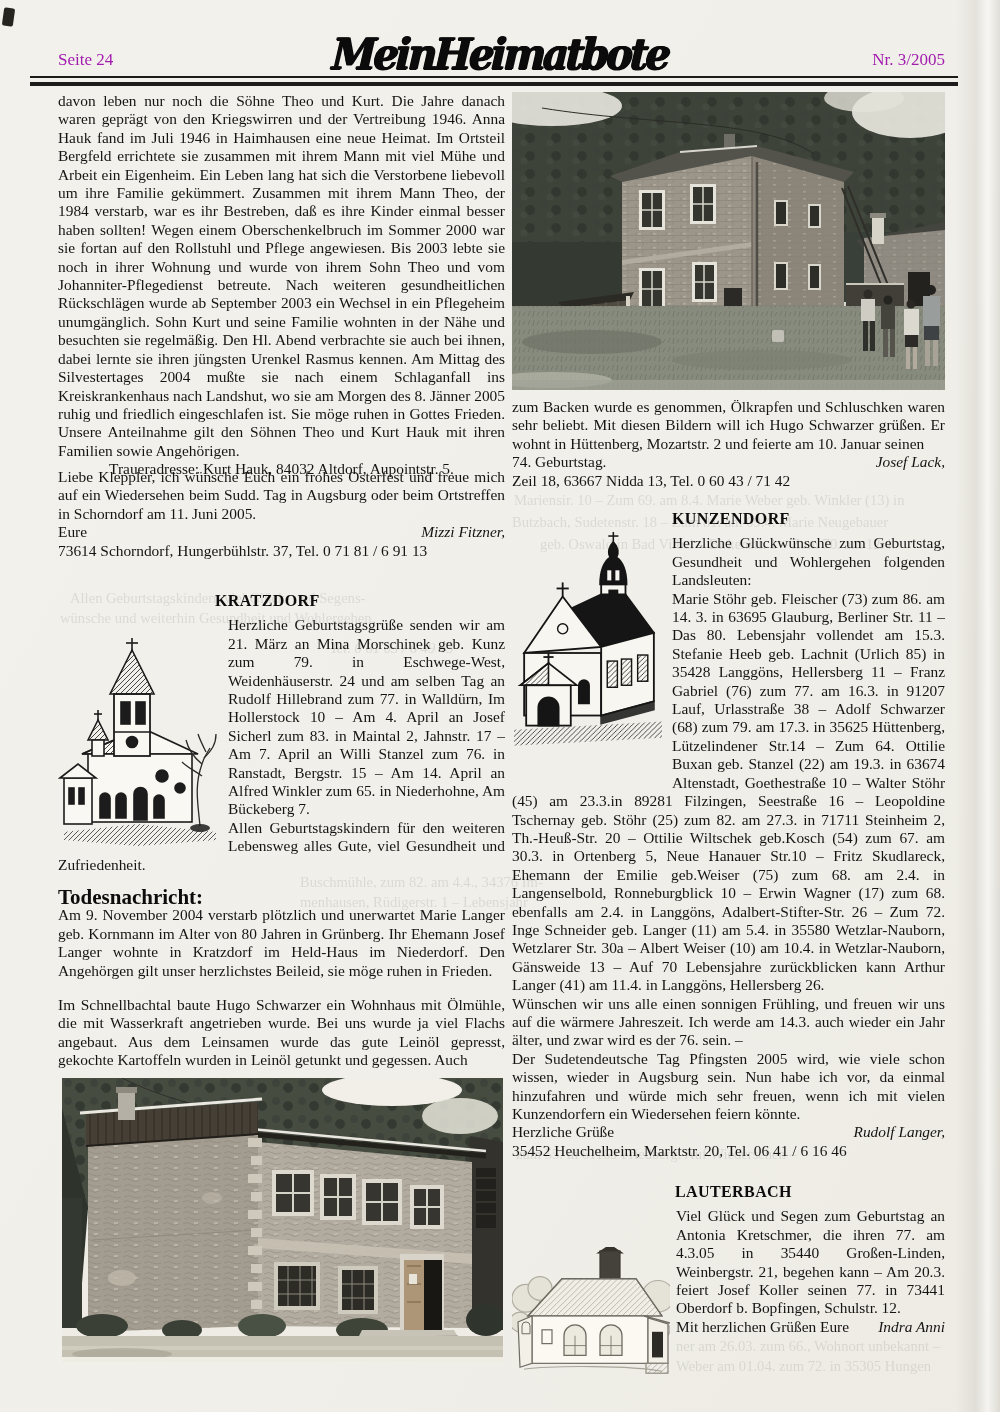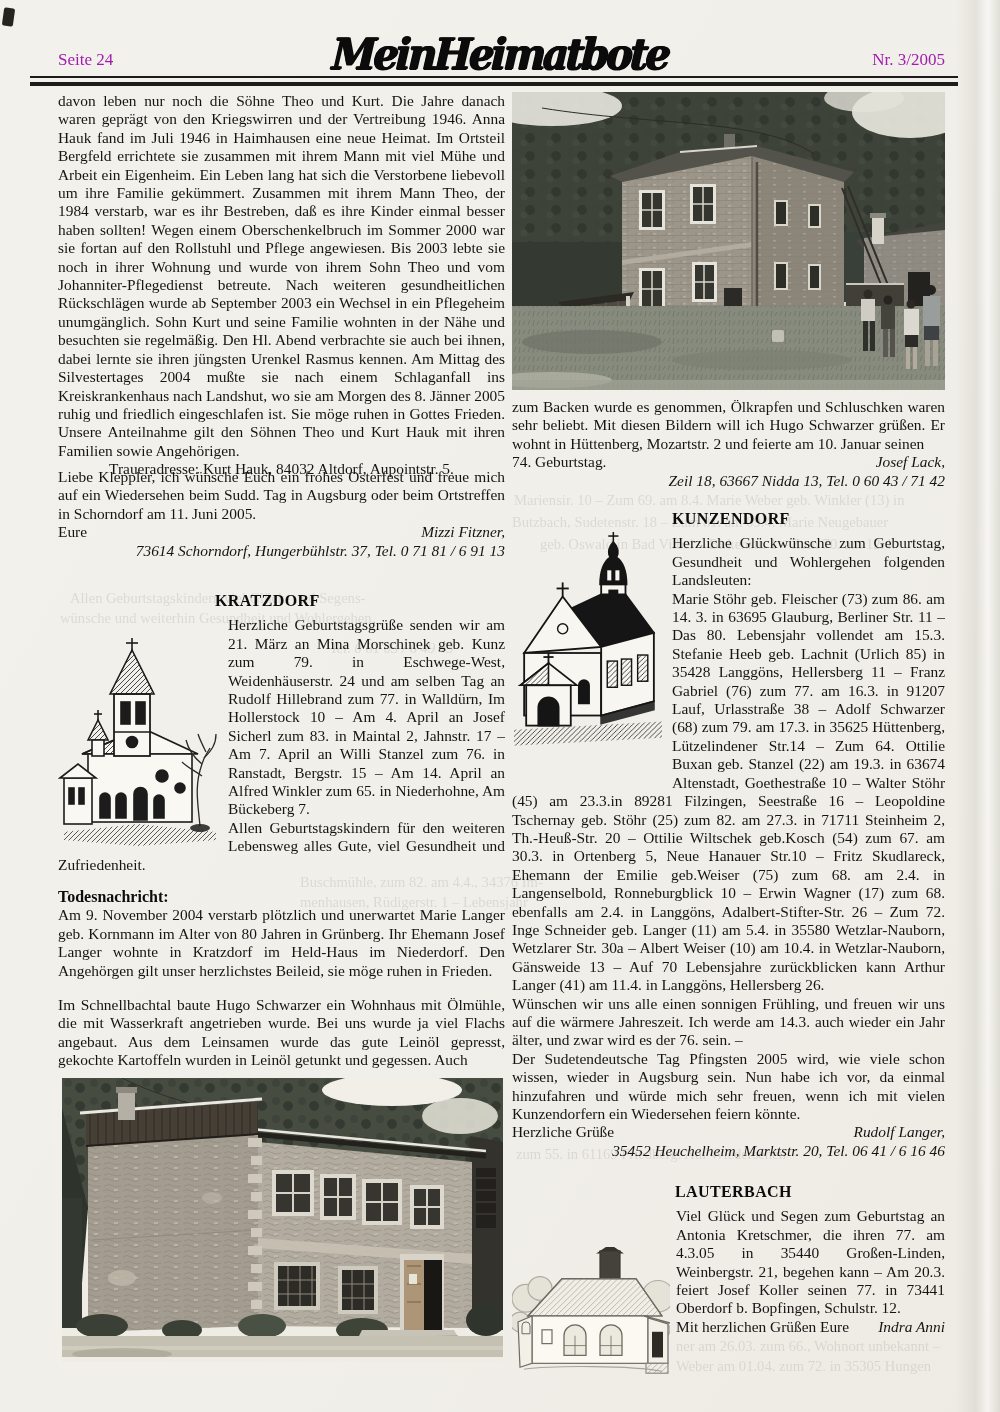--- a/index.html
+++ b/index.html
@@ -3,25 +3,25 @@
 <meta charset="utf-8">
 <style>
   html,body{margin:0;padding:0}
   body{width:1000px;height:1412px;position:relative;overflow:hidden;
        background:linear-gradient(120deg,#f3f1eb 0%,#f1efe9 55%,#edebe4 100%);
        font-family:"Liberation Serif","DejaVu Serif",serif;color:#151413}
   .abs{position:absolute}.z2{z-index:2}
   .coltext{font-size:15.4px;line-height:18.4px;text-align:justify;text-justify:inter-word}
   p{margin:0}
   h3.sect{font-size:16px;font-weight:bold;letter-spacing:.4px;margin:0 0 6px 0;color:#0c0c0c}
-  h4.sub{font-size:16px;font-weight:bold;margin:0;color:#0c0c0c}
+  h4.sub{font-size:21px;font-weight:bold;margin:0;color:#0c0c0c}
   b{font-weight:normal}
   .sig{display:flex;justify-content:space-between;align-items:baseline}
   .sig .nm{font-style:italic}
-  .addr{text-align:right;font-style:italic}
+  .addr{text-align:left;}
   .float-img{float:left}
   .masthead{font-family:"DejaVu Serif",serif;font-weight:bold;font-style:italic;
             font-size:40px;letter-spacing:-3px;color:#0b0b0b;white-space:nowrap;
             transform:translateX(-50%) scaleY(1.08) skewX(-3deg);
             text-shadow:1.1px 0 #0b0b0b,-0.5px 0 #0b0b0b,0 0.8px #0b0b0b}
   .pgnum,.issue{font-size:17px;color:#a21caf}
   .rule{background:#1d1c1a}
   .bleed{position:absolute;font-size:14.6px;color:#5f5d57;opacity:.15;white-space:nowrap;
          filter:blur(.3px);z-index:1}
   .crease{position:absolute;top:0;right:0;width:44px;height:1412px;z-index:3;pointer-events:none;

